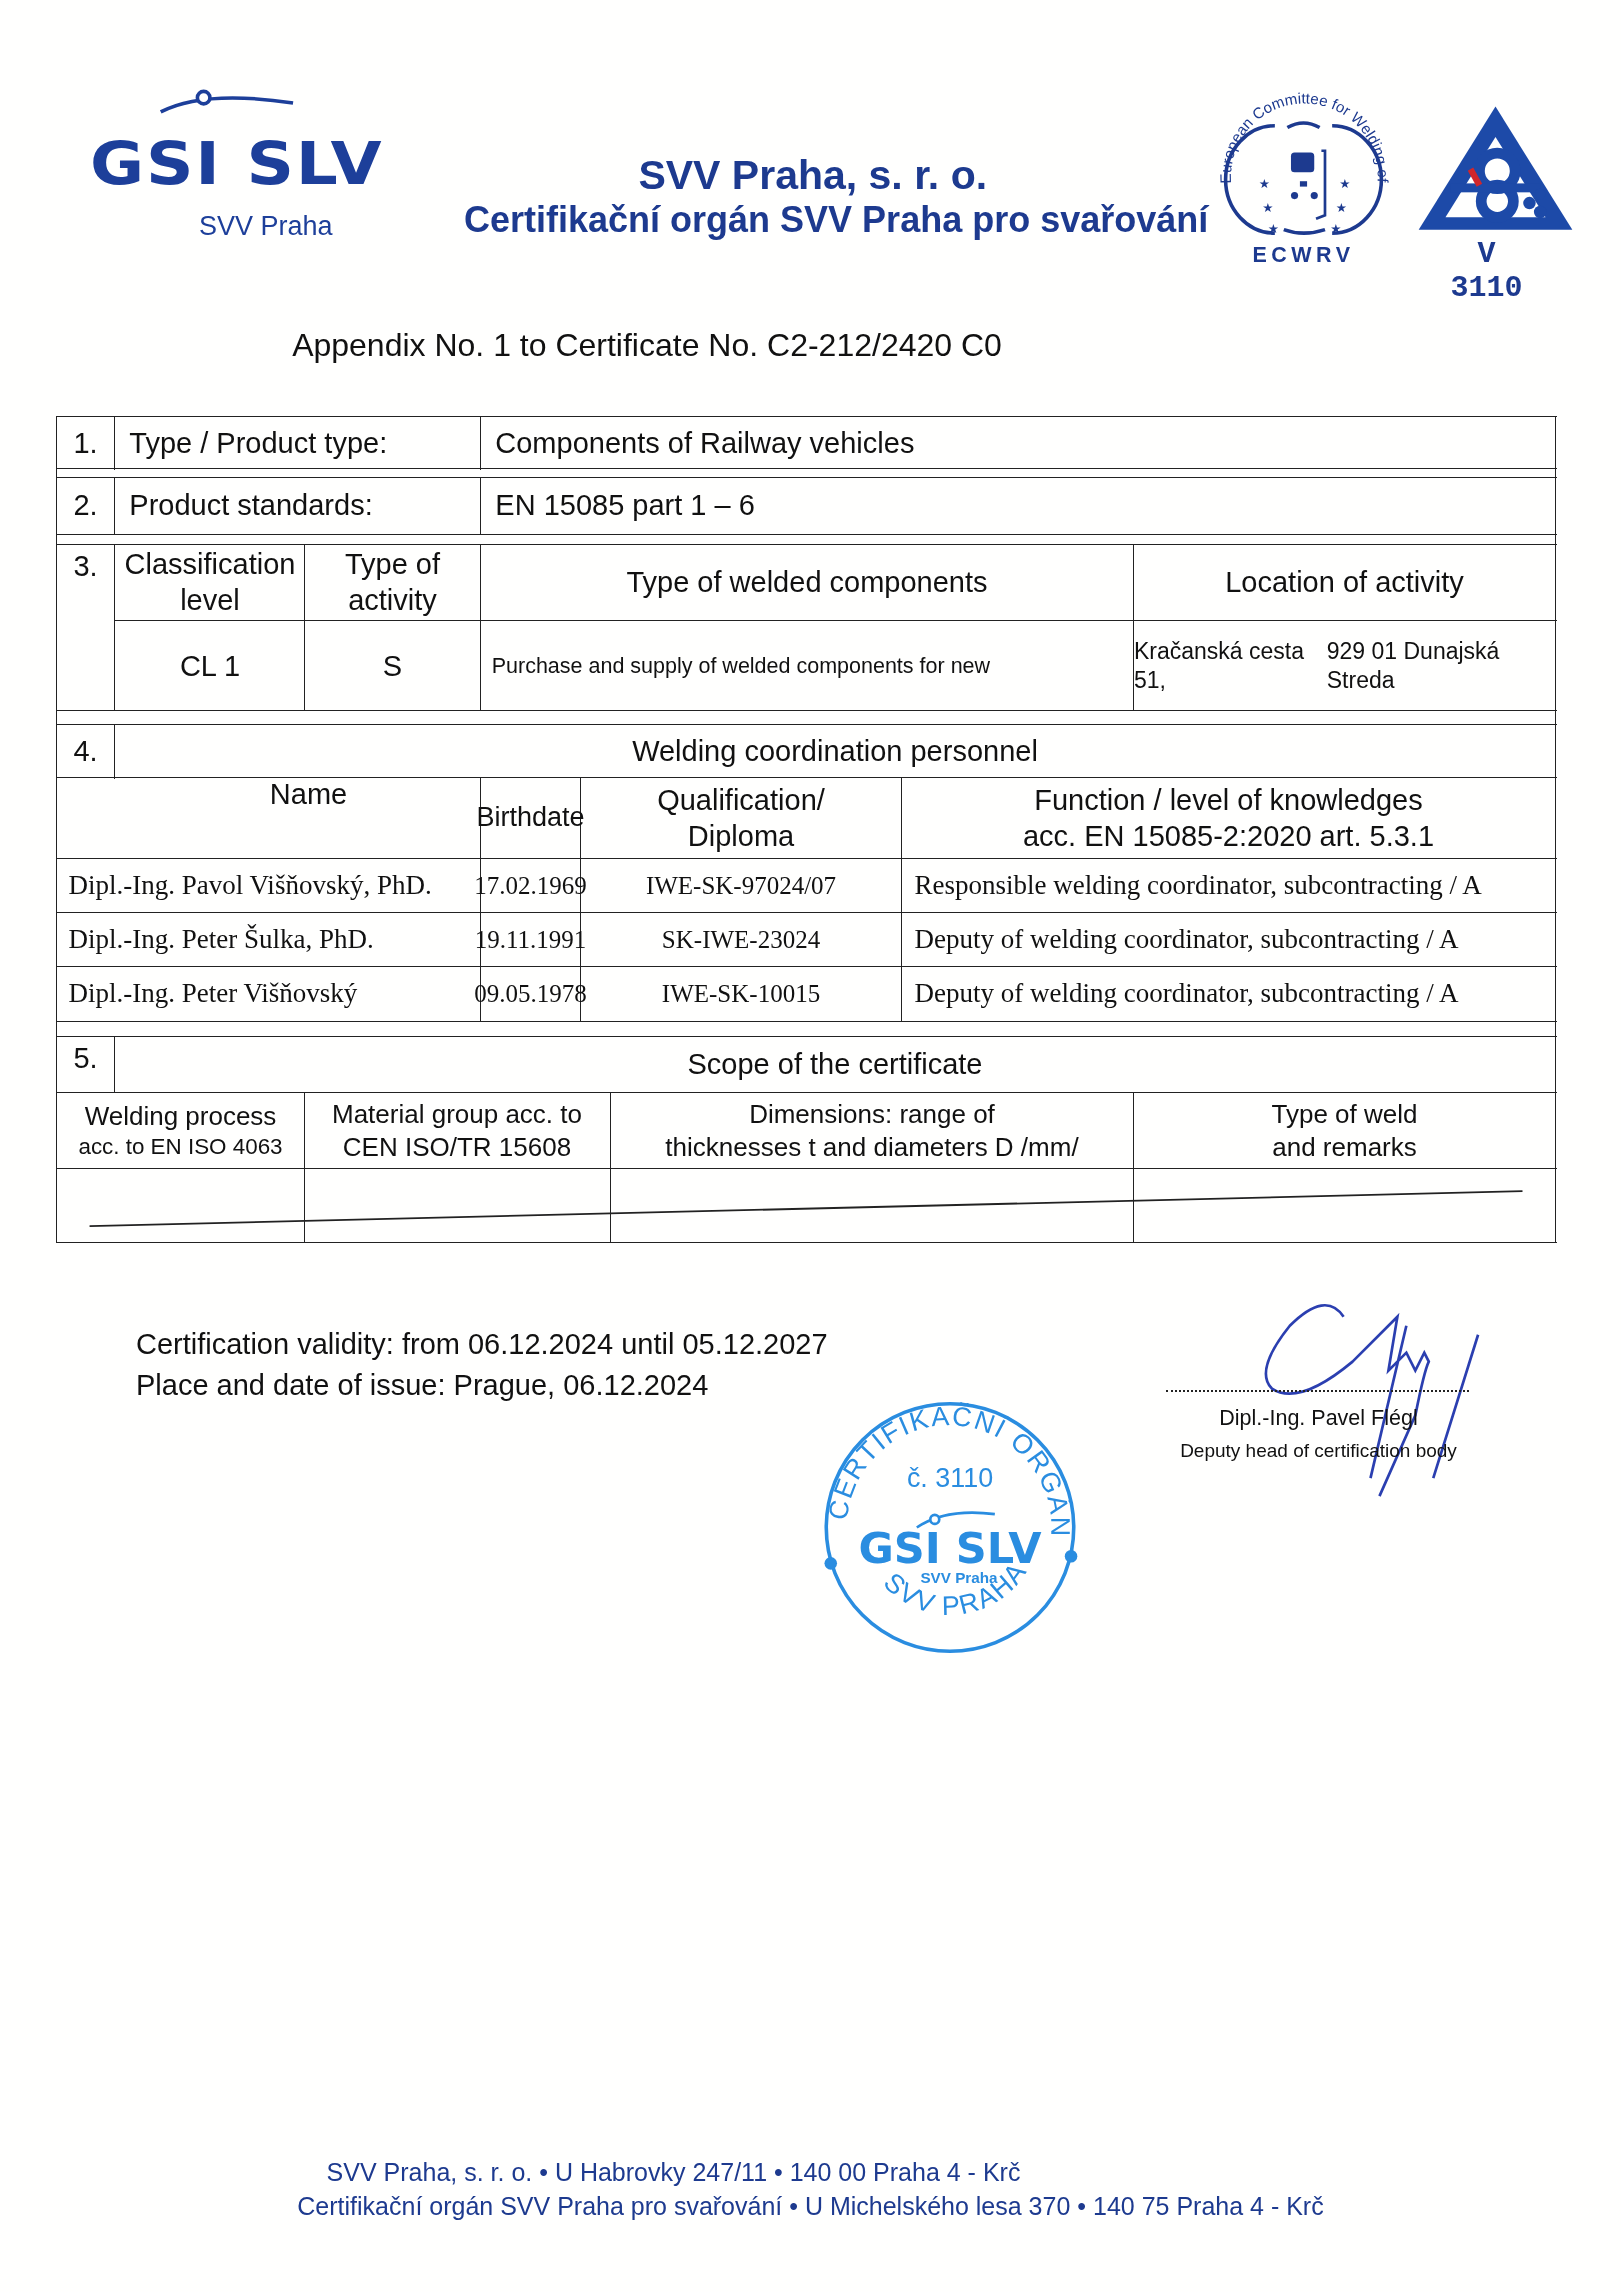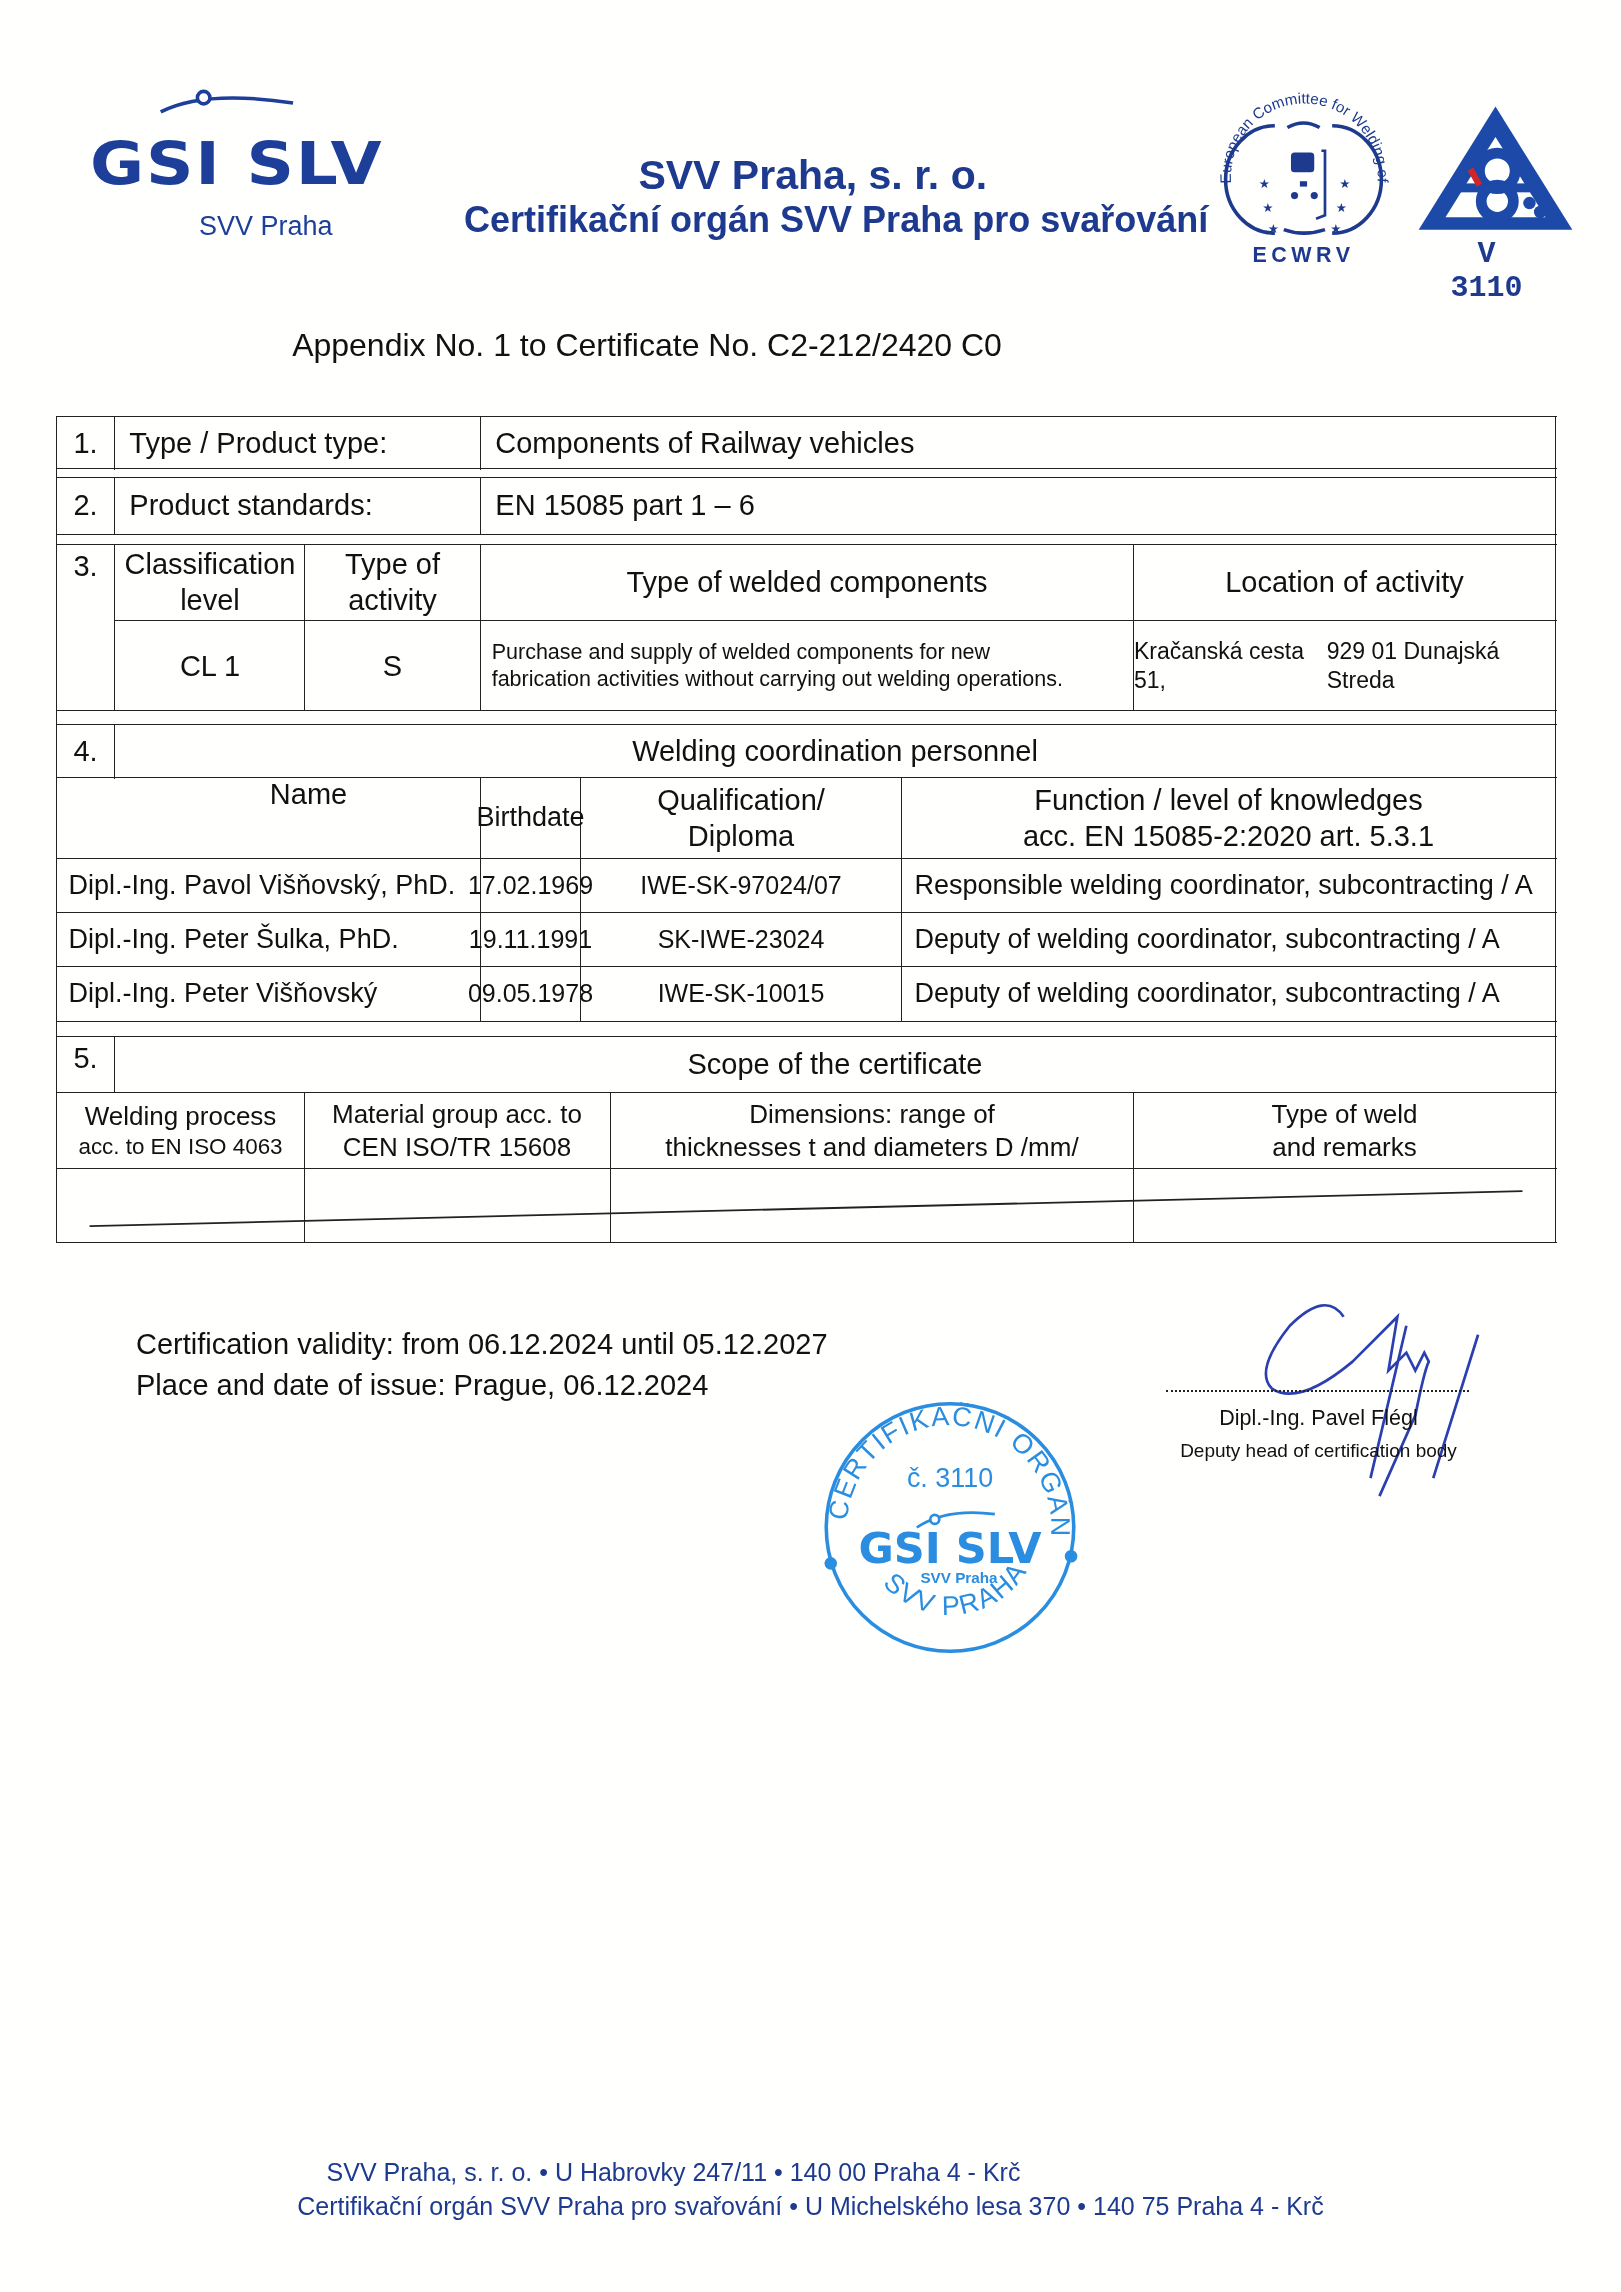--- a/index.html
+++ b/index.html
@@ -24,21 +24,21 @@
 
   .appendix { left: 0; width: 1294px; top: 327px; text-align: center; font-size: 32px; }
 
   
   .line-h { position: absolute; height: 0; border-top: 1.8px solid #222; }
   .line-v { position: absolute; width: 0; border-left: 1.8px solid #222; }
   .cell { position: absolute; display: flex; align-items: center; box-sizing: border-box; font-size: 29px; line-height: 1.25; }
   .cell.center { justify-content: center; text-align: center; }
   .cell.left { justify-content: flex-start; padding-left: 14.3px; }
   .small { font-size: 21.5px; }
-  .arial { font-family: Liberation Sans, sans-serif; font-size: 27px; }
+  .arial { font-family: Liberation Serif, serif; font-size: 27px; }
 
   .footer-l1 { left: 0; width: 1347px; top: 2158px; text-align: center; font-size: 25px; color: #1d3a8f; }
   .footer-l2 { left: 0; width: 1621px; top: 2192px; text-align: center; font-size: 25px; color: #1d3a8f; }
 
   .validity { left: 136px; top: 1324px; font-size: 29px; line-height: 41px; }
 
   .sig-dots { left: 1166px; top: 1390px; width: 303px; border-top: 2.7px dotted #222; }
   .sig-name { left: 1164px; top: 1406px; width: 309px; text-align: center; font-size: 21.5px; }
   .sig-role { left: 1155px; top: 1440px; width: 327px; text-align: center; font-size: 19px; }
   .signature { left: 1236px; top: 1263px; }
@@ -134,21 +134,20 @@
   <div class="line-v" style="left:1555px;top:544px;height:167px;"></div>
   <div class="cell center" style="left:56px;top:544px;width:59px;height:45px;">3.</div>
   <div class="cell center" style="left:115px;top:544px;width:190px;height:76px;">Classification level</div>
   <div class="cell center" style="left:305px;top:544px;width:175px;height:76px;padding:0 18px;">Type of activity</div>
   <div class="cell center" style="left:481px;top:544px;width:652px;height:76px;">Type of welded components</div>
   <div class="cell center" style="left:1134px;top:544px;width:421px;height:76px;">Location of activity</div>
   <div class="cell center" style="left:115px;top:621px;width:190px;height:90px;">CL 1</div>
   <div class="cell center" style="left:305px;top:621px;width:175px;height:90px;">S</div>
   <div class="cell small" style="left:481px;top:621px;width:652px;height:90px;padding-left:10.7px;flex-direction:column;align-items:flex-start;justify-content:center;">
     <div>Purchase and supply of welded components for new</div>
-    <div>fabrication activities without carrying out welding operations.</div>
   </div>
   <div class="cell" style="left:1134px;top:621px;width:421px;height:90px;flex-direction:row;justify-content:flex-start;font-size:23px;">
     <div>Kračanská cesta 51,</div>
     <div>929 01 Dunajská Streda</div>
   </div>
 
   <div class="line-h" style="left:56px;top:724px;width:1501px;"></div>
   <div class="line-v" style="left:56px;top:710px;height:14.3px;"></div>
   <div class="line-v" style="left:1555px;top:710px;height:14.3px;"></div>
 

